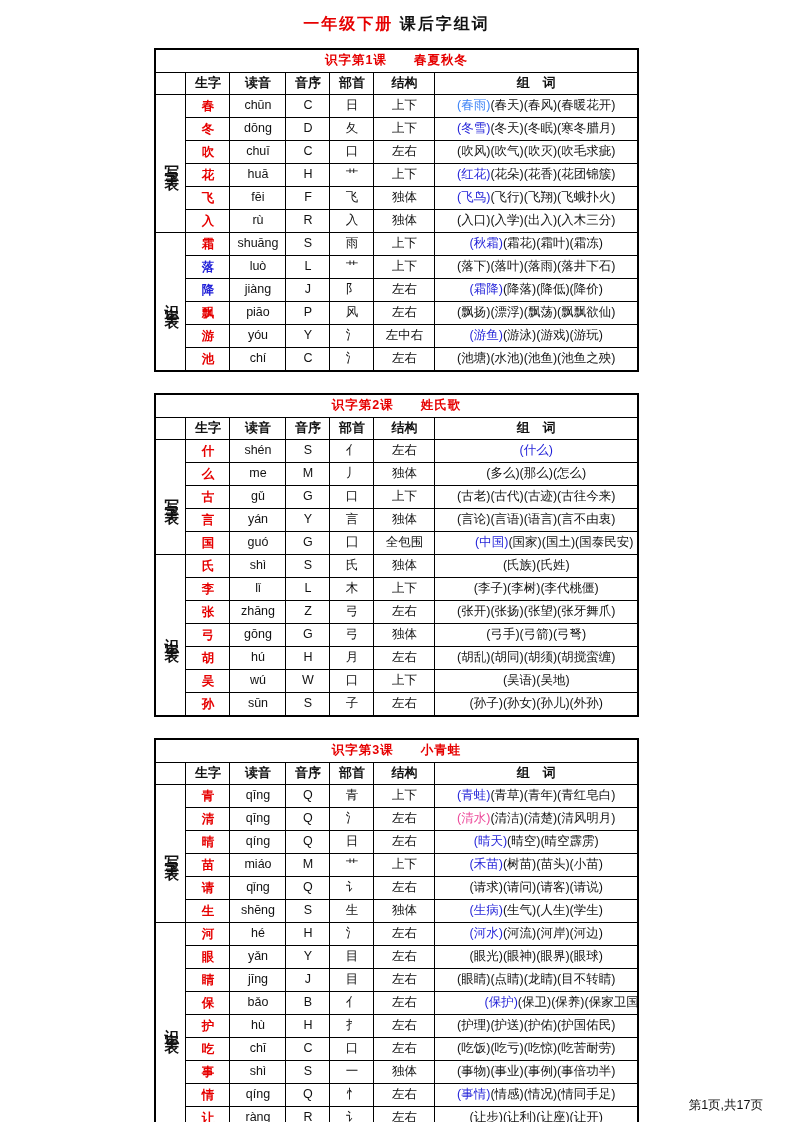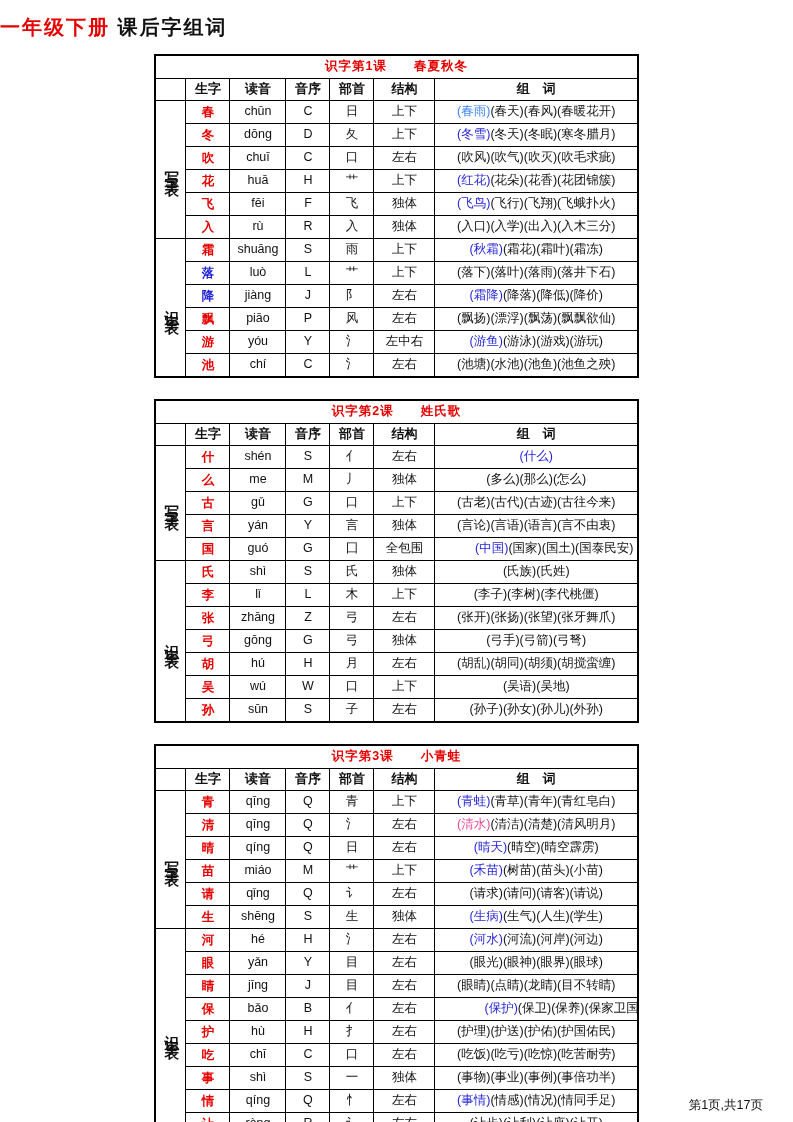--- a/index.html
+++ b/index.html
@@ -4,22 +4,22 @@
 <style>
   html, body { margin: 0; padding: 0; }
   body {
     width: 793px; height: 1122px;
     background: #ffffff;
     font-family: "Liberation Sans", "DejaVu Sans", sans-serif;
     position: relative; overflow: hidden;
     color: #111;
   }
   .page-title {
-    padding-top: 14px; text-align: left;
-    font-size: 20px; font-weight: 700; letter-spacing: 2px;
+    padding-top: 14px; text-align: center;
+    font-size: 16px; font-weight: 700; letter-spacing: 2px;
   }
   .t-red { color: var(--red, #e60000); }
   .t-black { color: #111; }
   #tables-area { margin-top: 13px; }
   table.lesson-table {
     border-collapse: collapse; table-layout: fixed;
     width: 483px; margin: 0 auto 21px auto;
     border: 2px solid #000;
   }
   .lesson-table td {

